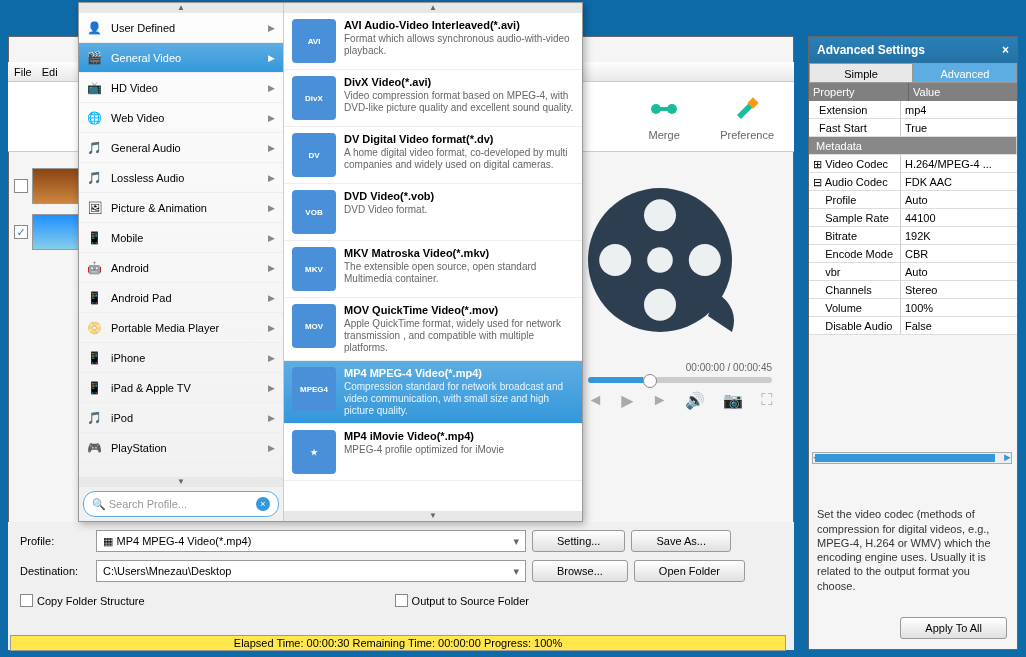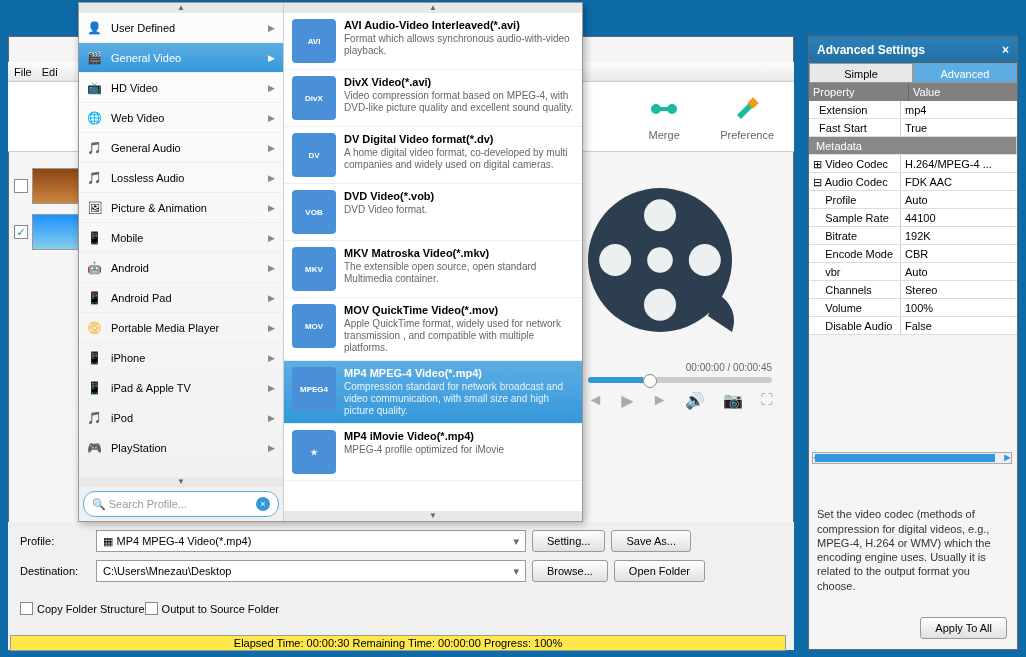--- a/index.html
+++ b/index.html
@@ -16,22 +16,22 @@
 
 .toolbar { position: absolute; left: 8px; top: 82px; width: 786px; height: 70px; background: #fff; border-bottom: 1px solid #ccc; display: flex; align-items: center; justify-content: flex-end; gap: 40px; padding: 0 20px; }
 .tool-item { display: flex; flex-direction: column; align-items: center; gap: 4px; font-size: 11px; color: #666; }
 .tool-icon { width: 32px; height: 32px; }
 
 .bottom-area { position: absolute; left: 8px; top: 522px; width: 786px; height: 128px; background: #f0f0f0; padding: 8px 12px; }
 .row { display: flex; align-items: center; gap: 6px; margin-bottom: 8px; }
 .row label { width: 70px; font-size: 11px; }
 .combo { flex: 1; max-width: 430px; height: 22px; background: #fff; border: 1px solid #999; padding: 0 6px; display: flex; align-items: center; font-size: 11px; }
 .combo .arrow { margin-left: auto; color: #666; }
-.btn { height: 22px; padding: 0 14px; background: linear-gradient(#fff,#e0e0e0); border: 1px solid #999; border-radius: 3px; font-size: 11px; cursor: pointer; }
-.check-row { display: flex; margin-top: 20px; }
+.btn { height: 22px; padding: 0 24px; background: linear-gradient(#fff,#e0e0e0); border: 1px solid #999; border-radius: 3px; font-size: 11px; cursor: pointer; }
+.check-row { display: flex; gap: 250px; margin-top: 12px; }
 .check { display: flex; align-items: center; gap: 4px; font-size: 11px; }
 .check-box { width: 13px; height: 13px; border: 1px solid #888; background: #fff; }
 
 .progress-bar { position: absolute; left: 10px; bottom: 6px; width: 776px; height: 16px; background: #ffe74c; border: 1px solid #999; text-align: center; font-size: 11px; line-height: 14px; }
 
 .play-btn { position: absolute; right: 18px; top: 550px; width: 60px; height: 60px; border-radius: 50%; background: radial-gradient(circle at 30% 30%, #fff, #d0d0d0); border: 2px solid #bbb; display: flex; align-items: center; justify-content: center; }
 .play-btn::after { content: ''; border-left: 14px solid #aaa; border-top: 10px solid transparent; border-bottom: 10px solid transparent; margin-left: 4px; }
 
 .side-panel { position: absolute; right: 8px; top: 36px; width: 210px; height: 614px; background: #f5f5f5; border: 1px solid #666; }
 .side-title { height: 26px; background: linear-gradient(#2980b9, #2471a3); color: #fff; font-size: 12px; font-weight: bold; padding: 12px 8px; display: flex; align-items: center; }

